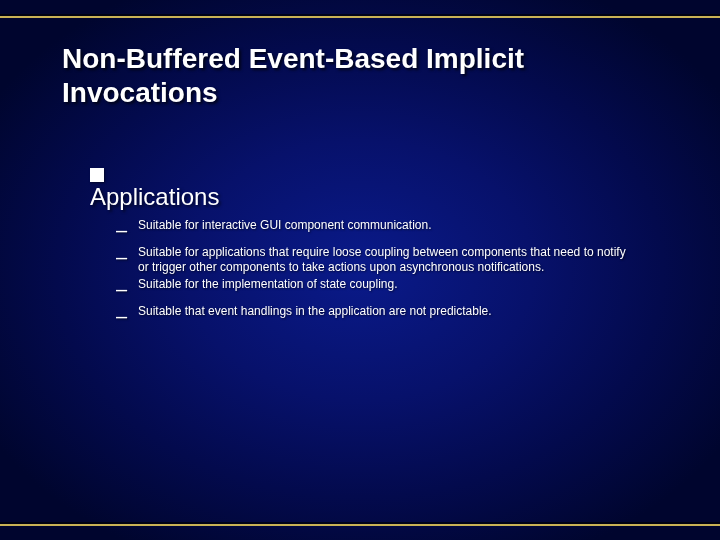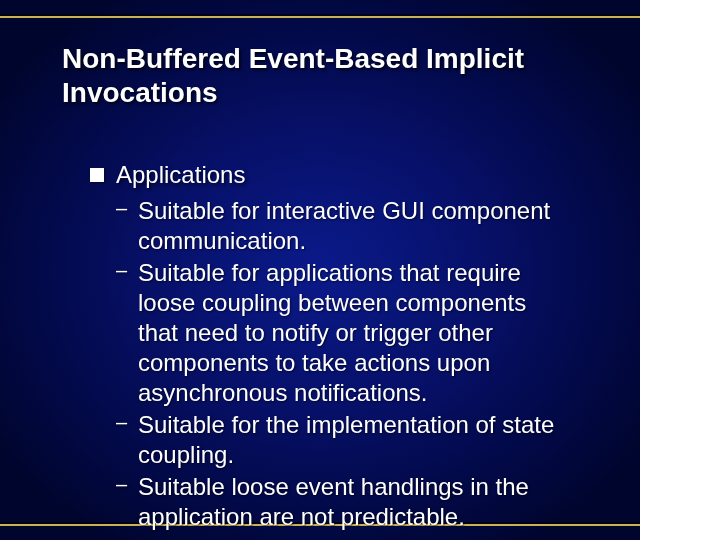--- a/index.html
+++ b/index.html
@@ -6,21 +6,21 @@
     margin: 0;
     padding: 0;
     width: 720px;
     height: 540px;
     overflow: hidden;
     font-family: Verdana, Geneva, Tahoma, sans-serif;
     background: #ffffff;
   }
   .slide {
     position: relative;
-    width: 640px;
+    width: 720px;
     height: 540px;
     background: radial-gradient(ellipse 60% 60% at 50% 50%, #0a1a8a 0%, #07116b 40%, #030a4d 70%, #00052e 100%);
     box-sizing: border-box;
   }
   
   .line {
     position: absolute;
     left: 0;
     right: 0;
     height: 2px;
@@ -60,20 +60,21 @@
     top: 160px;
     left: 90px;
     right: 70px;
     color: #ffffff;
   }
 
   .level1 {
     display: flex;
     align-items: flex-start;
     margin-bottom: 6px;
+    flex-direction: column;
   }
   .sq {
     display: inline-block;
     width: 14px;
     height: 14px;
     background: #ffffff;
     margin-top: 8px;
     margin-right: 12px;
     flex-shrink: 0;
     box-shadow: 1px 1px 2px rgba(0,0,0,0.5);
@@ -93,21 +94,21 @@
     margin-bottom: 2px;
   }
   .dash {
     width: 22px;
     flex-shrink: 0;
     font-size: 20px;
     line-height: 1.25;
     text-shadow: 1px 1px 2px rgba(0,0,0,0.6);
   }
   .sub-text {
-    font-size: 24px;
+    font-size: 12px;
     line-height: 1.25;
     text-shadow: 1px 1px 2px rgba(0,0,0,0.6);
     max-width: 500px;
   }
 </style>
 </head>
 <body>
 
 <div class="slide">
   <div class="line top-dark"></div>
@@ -130,17 +131,17 @@
       <div class="sub">
         <span class="dash">–</span>
         <span class="sub-text">Suitable for applications that require loose coupling between components that need to notify or trigger other components to take actions upon asynchronous notifications.</span>
       </div>
       <div class="sub">
         <span class="dash">–</span>
         <span class="sub-text">Suitable for the implementation of state coupling.</span>
       </div>
       <div class="sub">
         <span class="dash">–</span>
-        <span class="sub-text">Suitable loose event handlings in the application are not predictable.</span>
+        <span class="sub-text">Suitable that event handlings in the application are not predictable.</span>
       </div>
     </div>
   </div>
 </div>
 
 </body></html>

